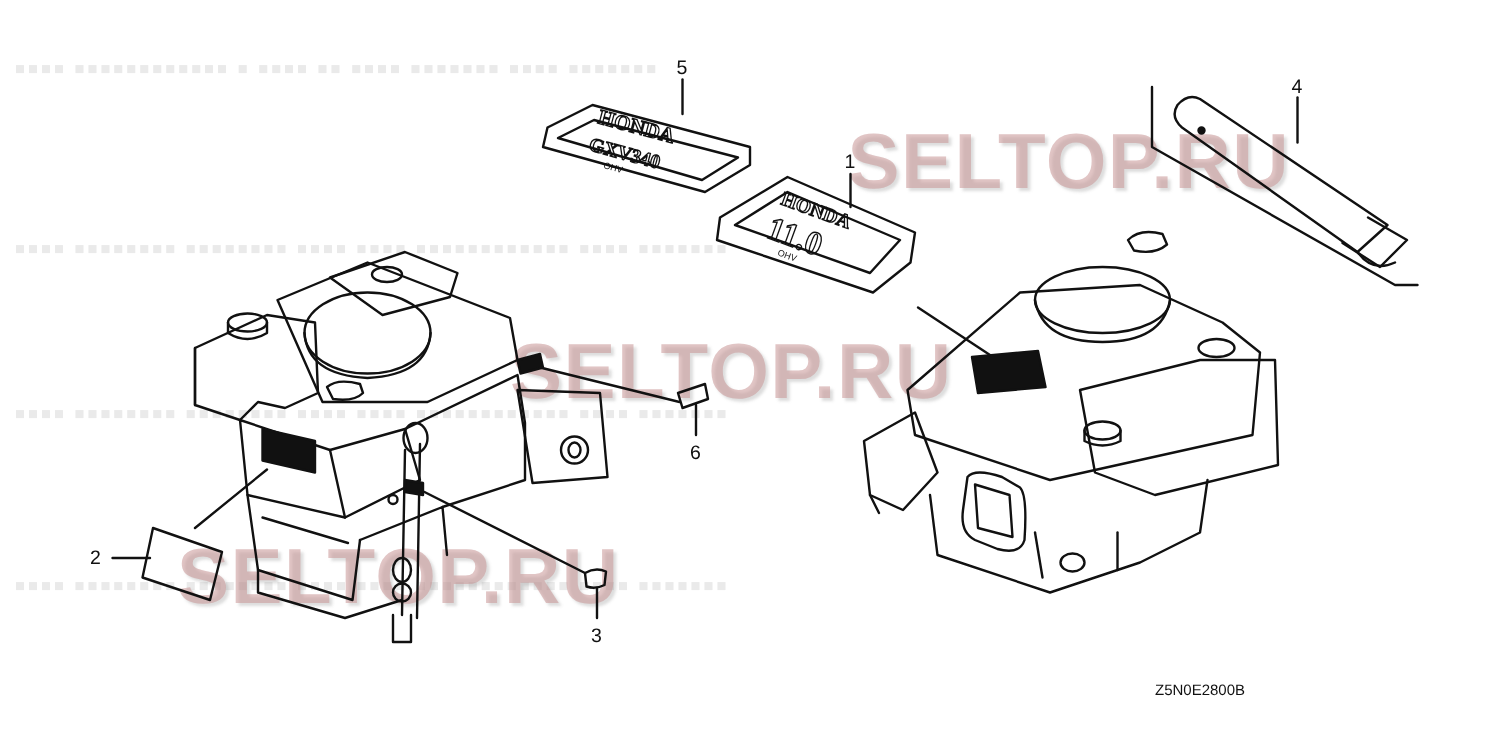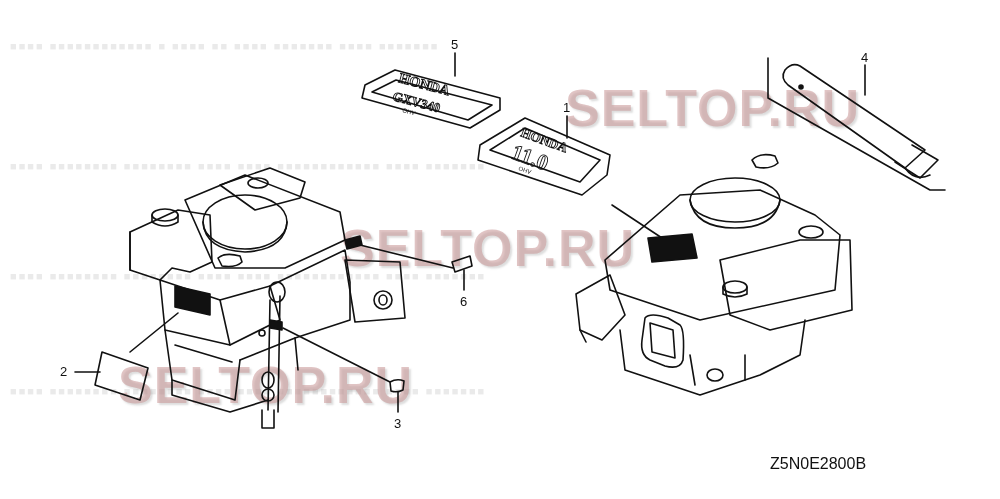--- a/index.html
+++ b/index.html
@@ -1,20 +1,20 @@
 <!DOCTYPE html>
 <html><head>
 <meta charset="utf-8">
 <style>
   html, body { margin: 0; padding: 0; background: #ffffff; }
   body { width: 1000px; height: 499px; position: relative; overflow: hidden; font-family: "Liberation Sans", sans-serif; }
   #diagram { position: absolute; left: 0; top: 0; width: 1000px; height: 499px; }
   .callout { position: absolute; font-size: 13px; color: #111; font-family: "Liberation Sans", sans-serif; }
   .watermark { position: absolute; font-family: Liberation Sans, sans-serif; font-weight: bold; color: rgba(200,150,150,0.55); letter-spacing: 1px; text-shadow: 2px 2px 2px rgba(120,120,120,0.25); white-space: nowrap; }
-  .code { position: absolute; left: 770px; top: 455px; font-size: 16px; color: #111; }
+  .code { position: absolute; left: 770px; top: 455px; font-size: 10px; color: #111; }
   .faint { position: absolute; font-size: 11px; color: #eaeaea; white-space: nowrap; letter-spacing: 2px; }
 </style>
 </head>
 <body>
 
 <div id="diagram">
 
   <div class="faint" style="left:10px;top:40px;">■■■■ ■■■■■■■■■■■■ ■ ■■■■ ■■ ■■■■ ■■■■■■■ ■■■■ ■■■■■■■</div>
   <div class="faint" style="left:10px;top:160px;">■■■■ ■■■■■■■■ ■■■■■■■■ ■■■■ ■■■■ ■■■■■■■■■■■■ ■■■■ ■■■■■■■</div>
   <div class="faint" style="left:10px;top:270px;">■■■■ ■■■■■■■■ ■■■■■■■■ ■■■■ ■■■■ ■■■■■■■■■■■■ ■■■■ ■■■■■■■</div>

